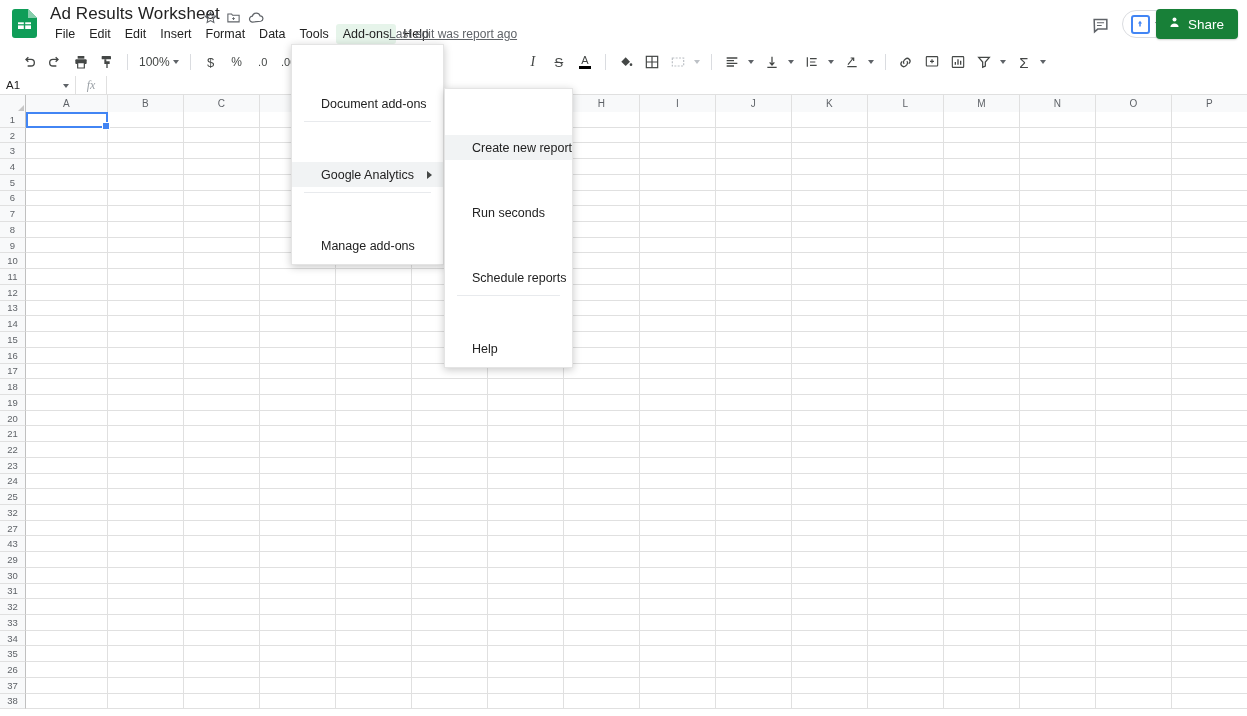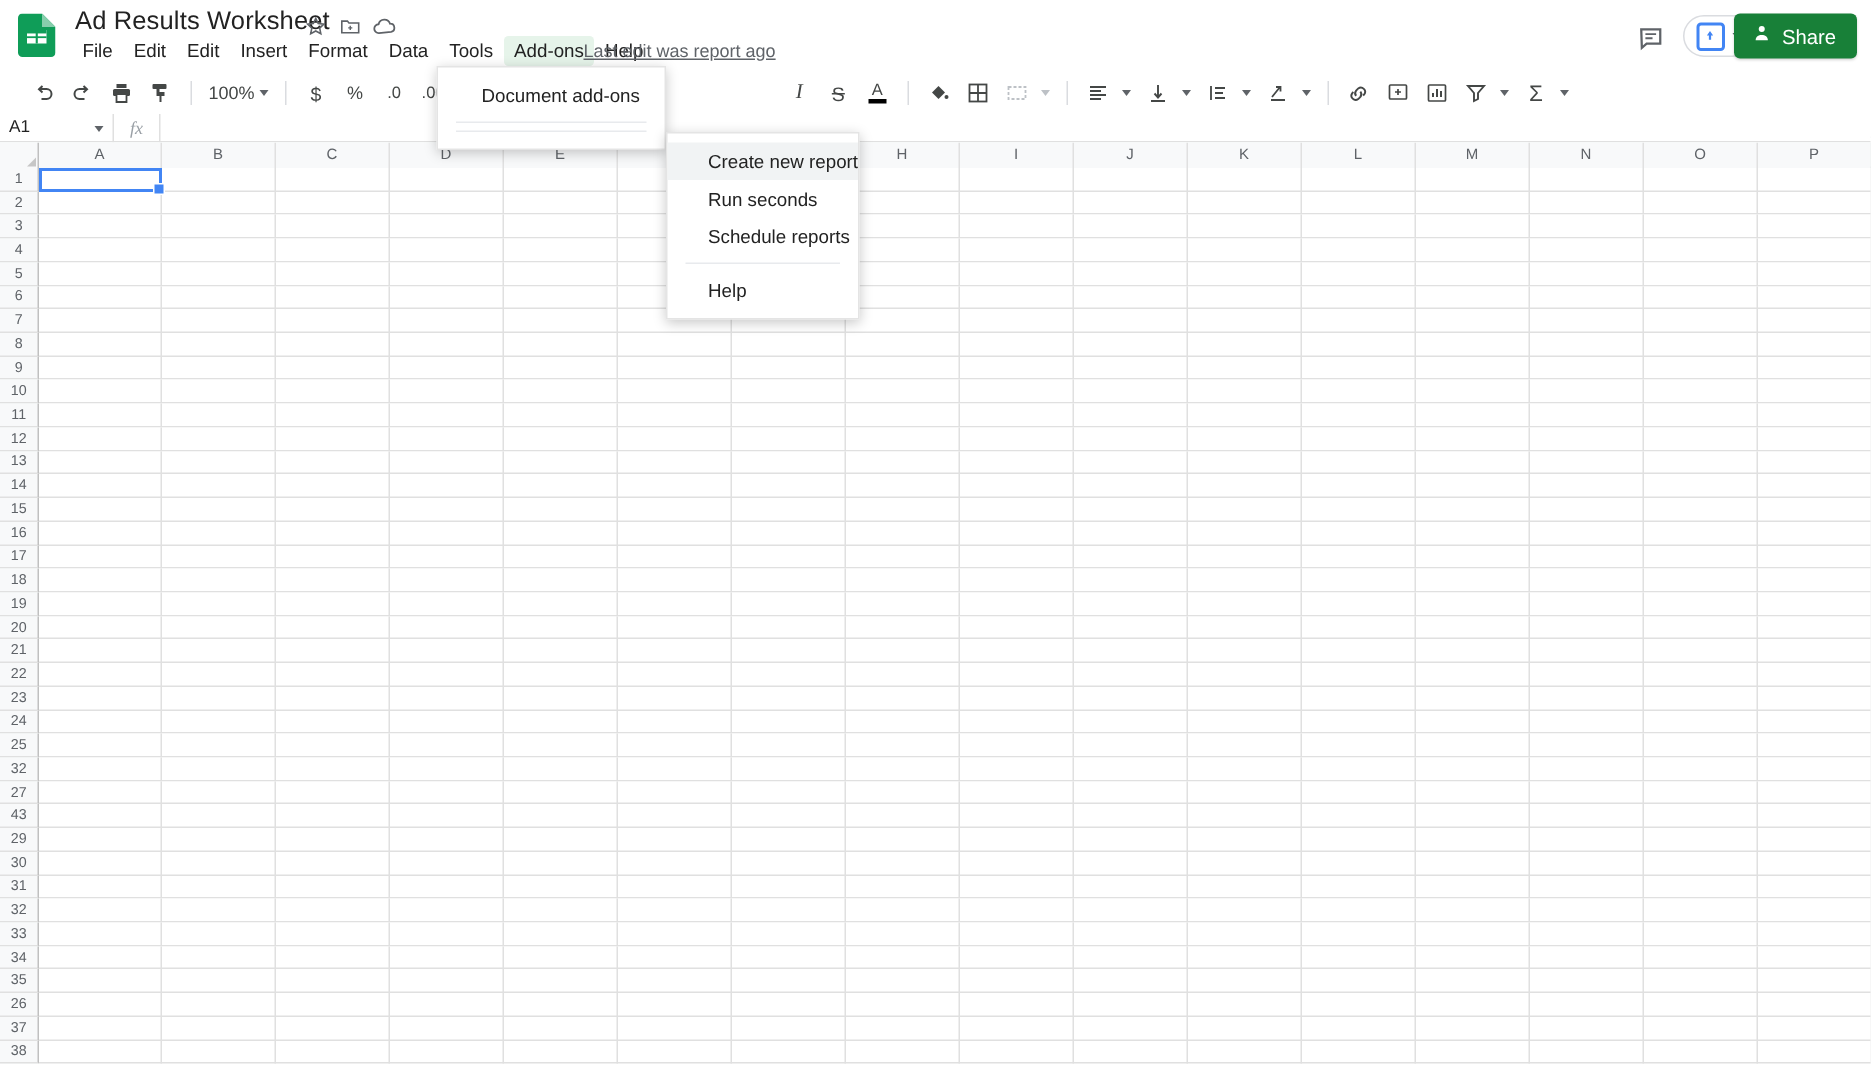--- a/index.html
+++ b/index.html
@@ -309,20 +309,21 @@
   }
   .mrow {
     height: 25px;
     display: flex;
     align-items: center;
     padding: 0 12px 0 29px;
     font-size: 12.5px;
     color: #222222;
     position: relative;
     white-space: nowrap;
+    margin-top: 40px;
   }
   #ga-submenu .mrow { padding-left: 27px; }
   .mrow.hl { background: #f1f3f4; }
   .msep {
     height: 1px;
     background: #e8eaed;
     margin: 5px 12px 5px 12px;
   }
   .sub-arrow {
     position: absolute;
@@ -1291,21 +1292,26 @@
         <div class="gridcell" style="width: 76px;"></div>
         <div class="gridcell" style="width: 76px;"></div>
       </div>
     </div>
   <div id="cell-selection" style="width: 82px; height: 15.73px;"></div>
 </div>
 
 <div id="addons-menu">
   <div class="mrow">Document add-ons</div>
   <div class="msep"></div>
+  <div class="mrow hl">
+    <span>Google Analytics</span>
+    <span class="sub-arrow"></span>
+  </div>
   <div class="msep"></div>
+  <div class="mrow">Manage add-ons</div>
 </div>
 
 <div id="ga-submenu">
   <div class="mrow hl">Create new report</div>
   <div class="mrow">Run seconds</div>
   <div class="mrow">Schedule reports</div>
   <div class="msep"></div>
   <div class="mrow">Help</div>
 </div>
 

